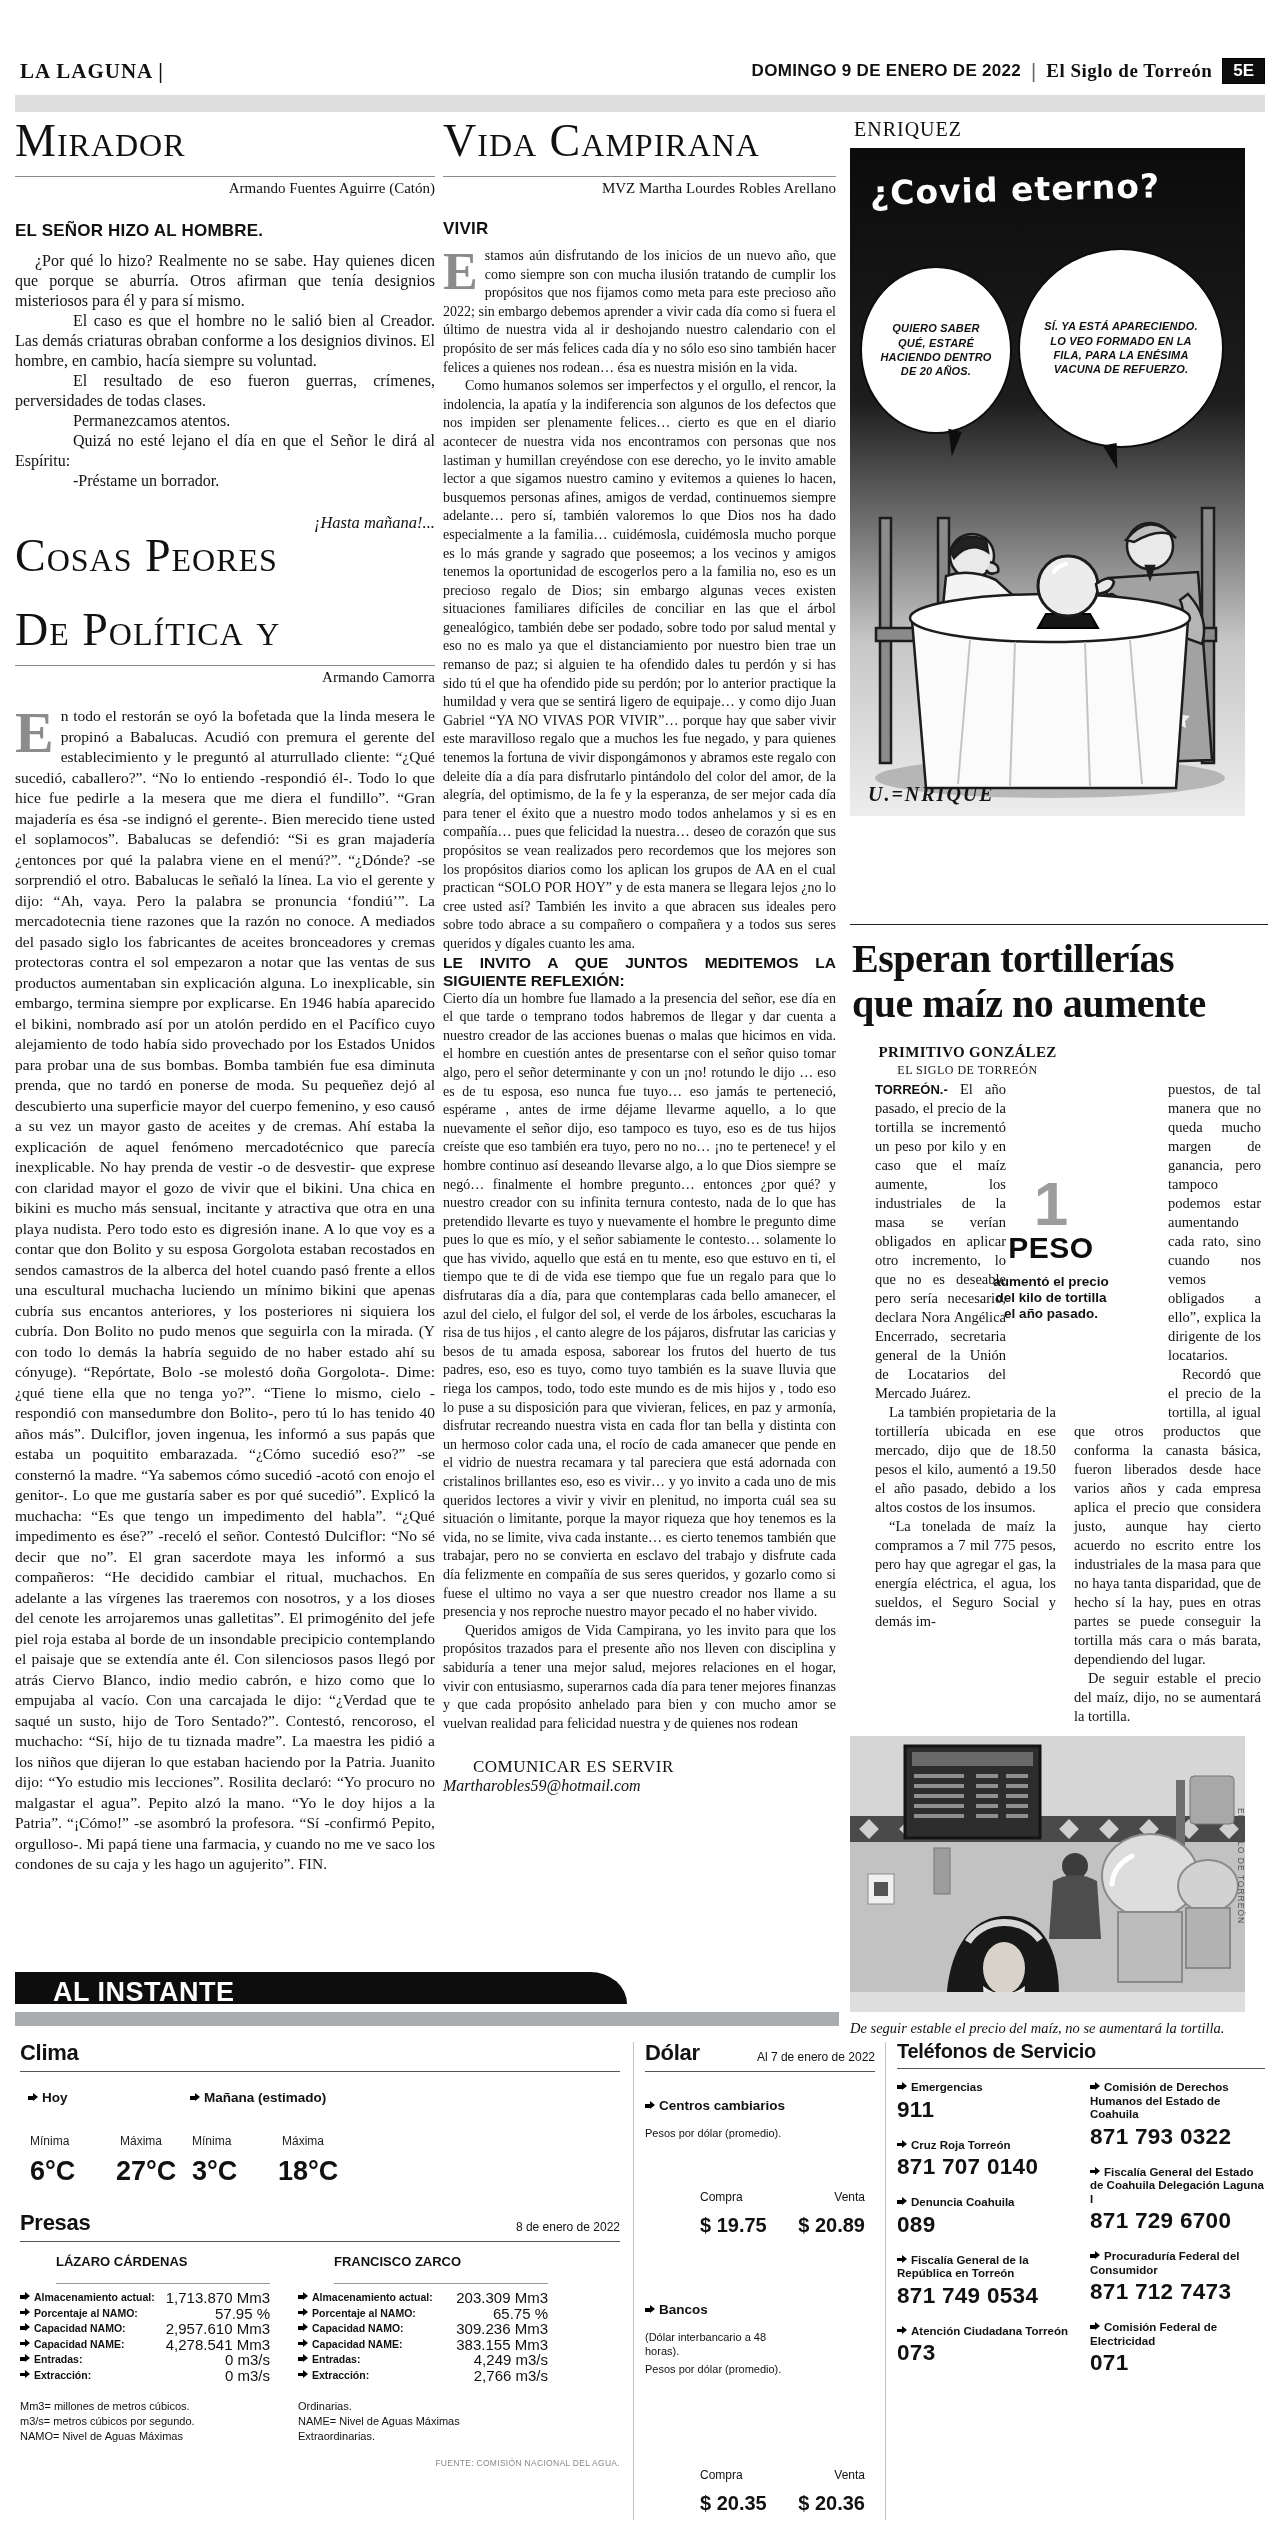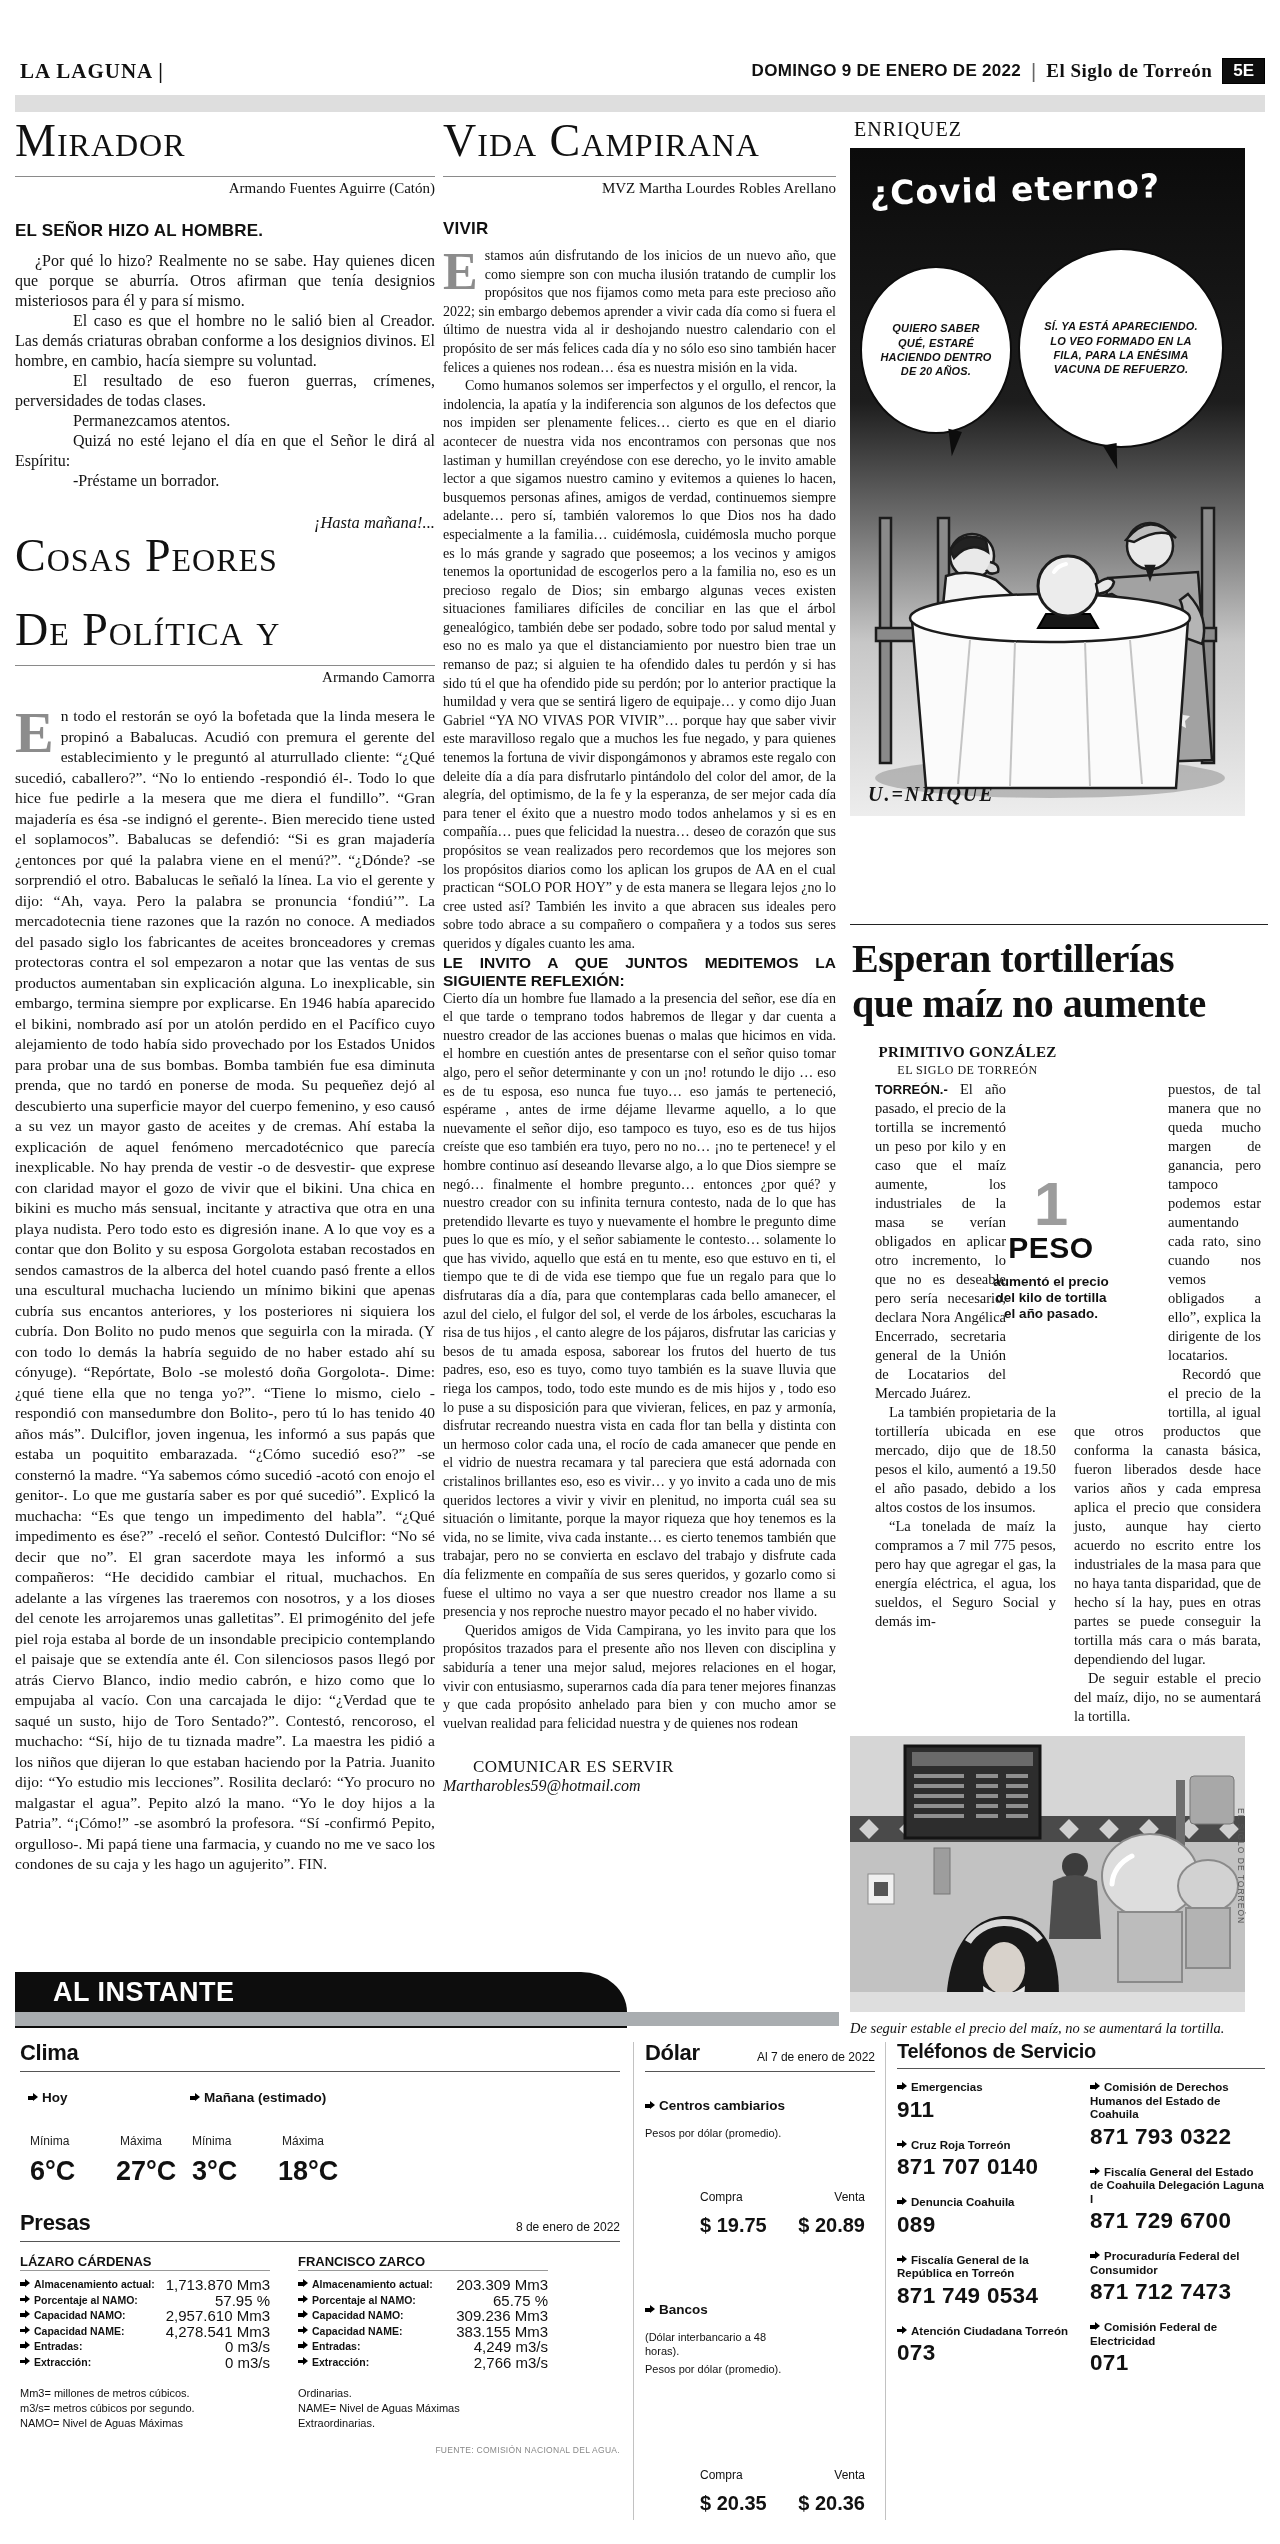--- a/index.html
+++ b/index.html
@@ -68,41 +68,41 @@
   .cut-l{float:left;width:94px;height:222px;margin-top:120px;}
   #callout{position:absolute;left:140px;top:1058px;width:122px;text-align:center;font-family:"Liberation Sans",sans-serif;}
   #callout .num{font:700 62px/56px "Liberation Sans",sans-serif;color:#9c9c9c;}
   #callout .unit{font:800 30px/32px "Liberation Sans",sans-serif;color:#0d0d0d;letter-spacing:.5px;}
   #callout .desc{margin-top:10px;font:700 13.5px/16px "Liberation Sans",sans-serif;}
   #tort-photo{position:absolute;top:1618px;left:0;width:395px;height:276px;background:#c9c9c9;}
   #photo-credit{position:absolute;left:396px;top:1690px;width:14px;font:8.5px "Liberation Sans",sans-serif;
       color:#555;letter-spacing:1px;transform:rotate(90deg);transform-origin:left top;white-space:nowrap;}
   #photo-caption{position:absolute;top:1902px;left:0;width:418px;font:italic 14.5px "Liberation Serif",serif;}
   
-  #banner{position:absolute;top:1972px;left:15px;width:612px;height:56px;background:#0d0d0d;
+  #banner{position:absolute;top:1972px;left:15px;width:612px;height:32px;background:#0d0d0d;
       border-top-right-radius:46px 40px;}
   #banner span{color:#fff;font:800 27px/40px "Liberation Sans",sans-serif;letter-spacing:.5px;padding-left:38px;}
   #graybar{position:absolute;top:2012px;left:15px;width:824px;height:14px;background:#a9adb0;}
   .bx-head{font:800 22px "Liberation Sans",sans-serif;letter-spacing:-.3px;}
   .bx-rule{border-top:1px solid #555;margin-top:5px;}
   .arw{display:inline-block;width:11px;height:9px;position:relative;margin-right:3px;}
   .arw i{position:absolute;left:0;top:3px;width:5px;height:3.5px;background:#000;}
   .arw b{position:absolute;left:5px;top:0;width:0;height:0;border-top:4.5px solid transparent;
          border-bottom:4.5px solid transparent;border-left:5.5px solid #000;}
   #clima{position:absolute;left:20px;top:2040px;width:600px;}
   .clima-row{position:relative;height:0;}
   .clima-lbl{position:absolute;font:700 13.5px "Liberation Sans",sans-serif;}
   .mm-lbl{position:absolute;font:12px "Liberation Sans",sans-serif;color:#222;}
   .mm-val{position:absolute;font:700 27px "Liberation Sans",sans-serif;}
   #presas{position:absolute;left:20px;top:2210px;width:600px;}
   .presas-head{position:relative;}
   .presas-date{position:absolute;right:0;bottom:2px;font:12px "Liberation Sans",sans-serif;}
   .dams{display:flex;gap:28px;margin-top:12px;}
   .dam{width:250px;}
-  .dam-name{font:700 13px "Liberation Sans",sans-serif;border-bottom:1px solid #999;padding-bottom:1px;margin-bottom:6px;}
+  .dam-name{font:700 13px "Liberation Sans",sans-serif;border-bottom:1px solid #999;padding-bottom:14px;margin-bottom:6px;margin-left:36px;}
   .dam-row{display:flex;justify-content:space-between;font-family:"Liberation Sans",sans-serif;line-height:15.5px;}
   .dam-row .l{font-weight:700;font-size:10.5px;white-space:nowrap;}
   .dam-row .v{font-size:15px;text-align:right;}
   .notes{display:flex;gap:28px;margin-top:16px;font:11px/15px "Liberation Sans",sans-serif;}
   .notes .n1{width:250px;}
   .source{margin-top:14px;text-align:right;font:8.5px "Liberation Sans",sans-serif;color:#888;letter-spacing:.3px;}
   .vdiv{position:absolute;top:2042px;width:1px;height:478px;background:#c2c2c2;}
   #dolar{position:absolute;left:645px;top:2040px;width:230px;height:500px;}
   .dolar-date{position:absolute;right:0;top:10px;font:12px "Liberation Sans",sans-serif;text-align:right;}
   .d-sec{position:absolute;left:0;font:700 13.5px "Liberation Sans",sans-serif;}

